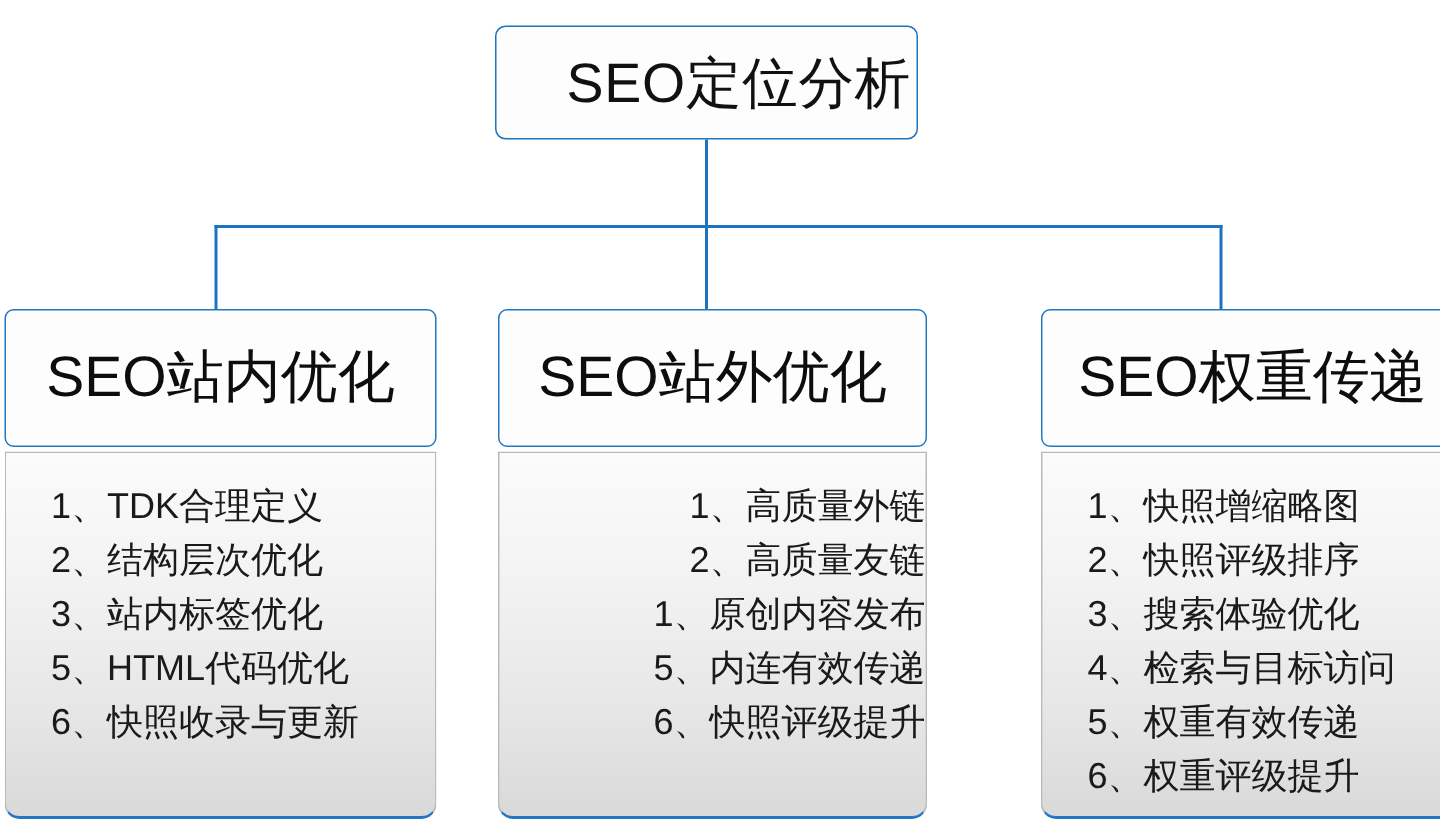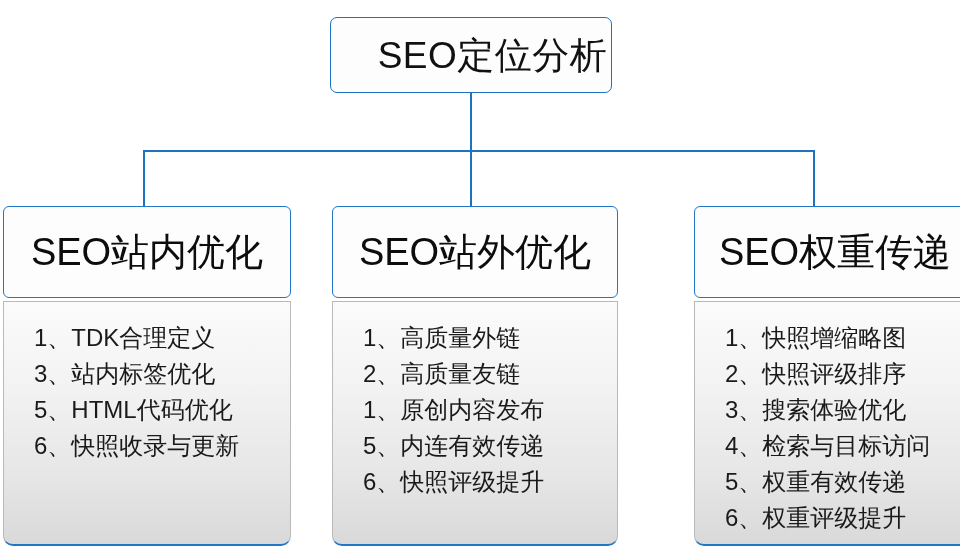--- a/index.html
+++ b/index.html
@@ -78,21 +78,21 @@
     width: 2px;
     height: 56px;
   }
 
   
   .column {
     position: absolute;
     top: 206px;
   }
   .col-1 { left: 3px;   width: 288px; }
-  .col-2 { left: 332px; width: 286px; }
+  .col-2 { left: 332px; width: 286px; text-align: right; }
   .col-3 { left: 694px; width: 282px; }
 
   .col-header {
     box-sizing: border-box;
     height: 92px;
     border: 1.5px solid #2277c4;
     border-radius: 6px;
     background: #fdfdfd;
     display: flex;
     align-items: center;
@@ -143,20 +143,21 @@
   <div class="conn conn-v-c2"></div>
   <div class="conn conn-v-c3"></div>
 
   <div class="column col-1">
     <div class="col-header">
       <span class="col-header-label">SEO站内优化</span>
     </div>
     <div class="col-body">
       <ul class="item-list">
         <li class="list-item">1、TDK合理定义</li>
+        <li class="list-item">2、结构层次优化</li>
         <li class="list-item">3、站内标签优化</li>
         <li class="list-item">5、HTML代码优化</li>
         <li class="list-item">6、快照收录与更新</li>
       </ul>
     </div>
   </div>
 
   <div class="column col-2">
     <div class="col-header">
       <span class="col-header-label">SEO站外优化</span>

